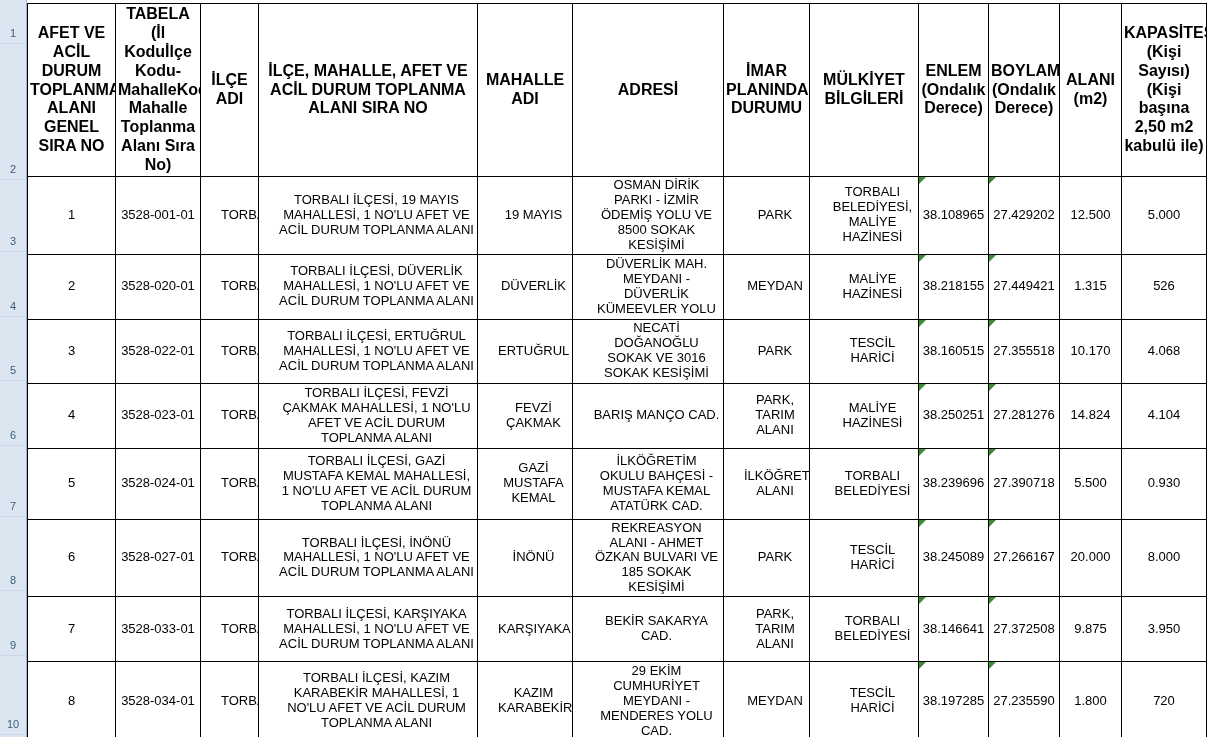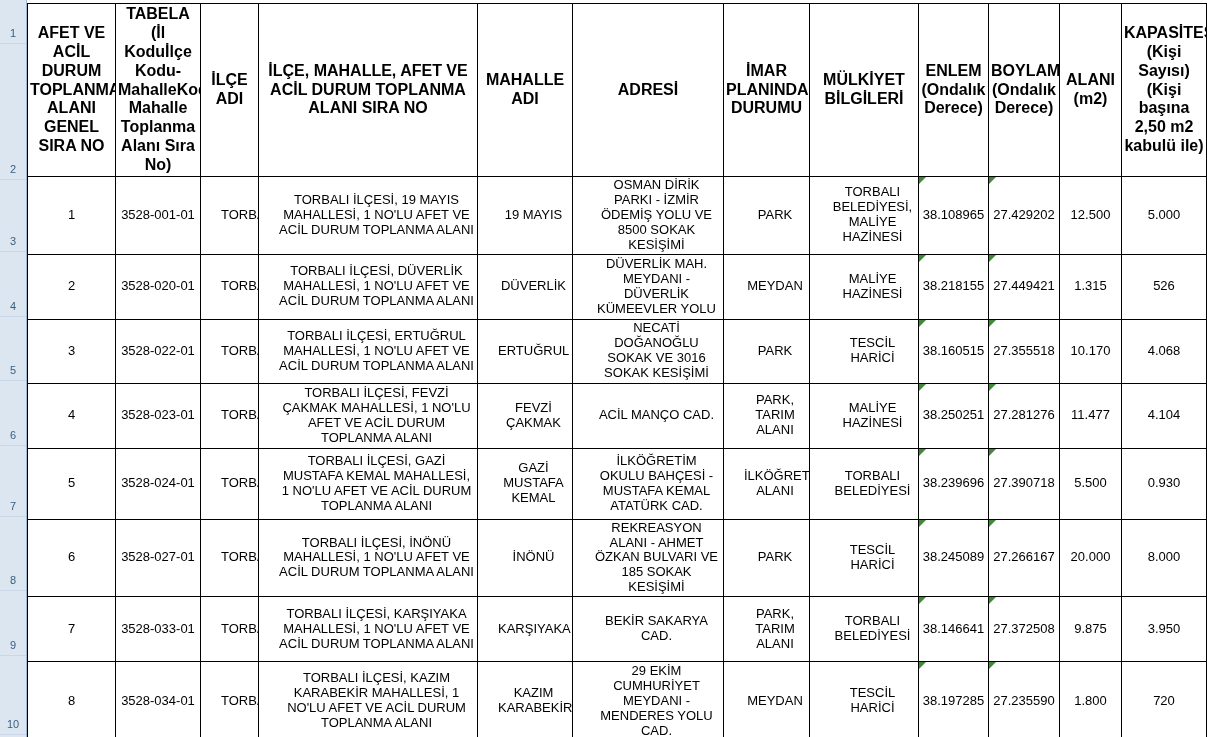--- a/index.html
+++ b/index.html
@@ -119,26 +119,26 @@
             <td class="data center">27.355518<span class="tri"></span></td>
             <td class="data center">10.170</td>
             <td class="data center">4.068</td>
           </tr>
           <tr style="height: 65px;">
             <td class="data center">4</td>
             <td class="data center">3528-023-01</td>
             <td class="data left">TORBALI</td>
             <td class="data left">TORBALI  İLÇESİ, FEVZİ ÇAKMAK MAHALLESİ, 1 NO'LU AFET VE ACİL DURUM  TOPLANMA ALANI</td>
             <td class="data left">FEVZİ ÇAKMAK</td>
-            <td class="data left">ACİL MANÇO CAD.</td>
+            <td class="data left">BARIŞ MANÇO CAD.</td>
             <td class="data left">PARK, TARIM ALANI</td>
             <td class="data left">MALİYE HAZİNESİ</td>
             <td class="data center">38.250251<span class="tri"></span></td>
             <td class="data center">27.281276<span class="tri"></span></td>
-            <td class="data center">11.477</td>
+            <td class="data center">14.824</td>
             <td class="data center">4.104</td>
           </tr>
           <tr style="height: 71px;">
             <td class="data center">5</td>
             <td class="data center">3528-024-01</td>
             <td class="data left">TORBALI</td>
             <td class="data left">TORBALI  İLÇESİ, GAZİ MUSTAFA KEMAL MAHALLESİ, 1 NO'LU AFET VE ACİL DURUM TOPLANMA ALANI</td>
             <td class="data left">GAZİ MUSTAFA KEMAL</td>
             <td class="data left">İLKÖĞRETİM OKULU BAHÇESİ - MUSTAFA KEMAL ATATÜRK CAD.</td>
             <td class="data left">İLKÖĞRETİM ALANI</td>

